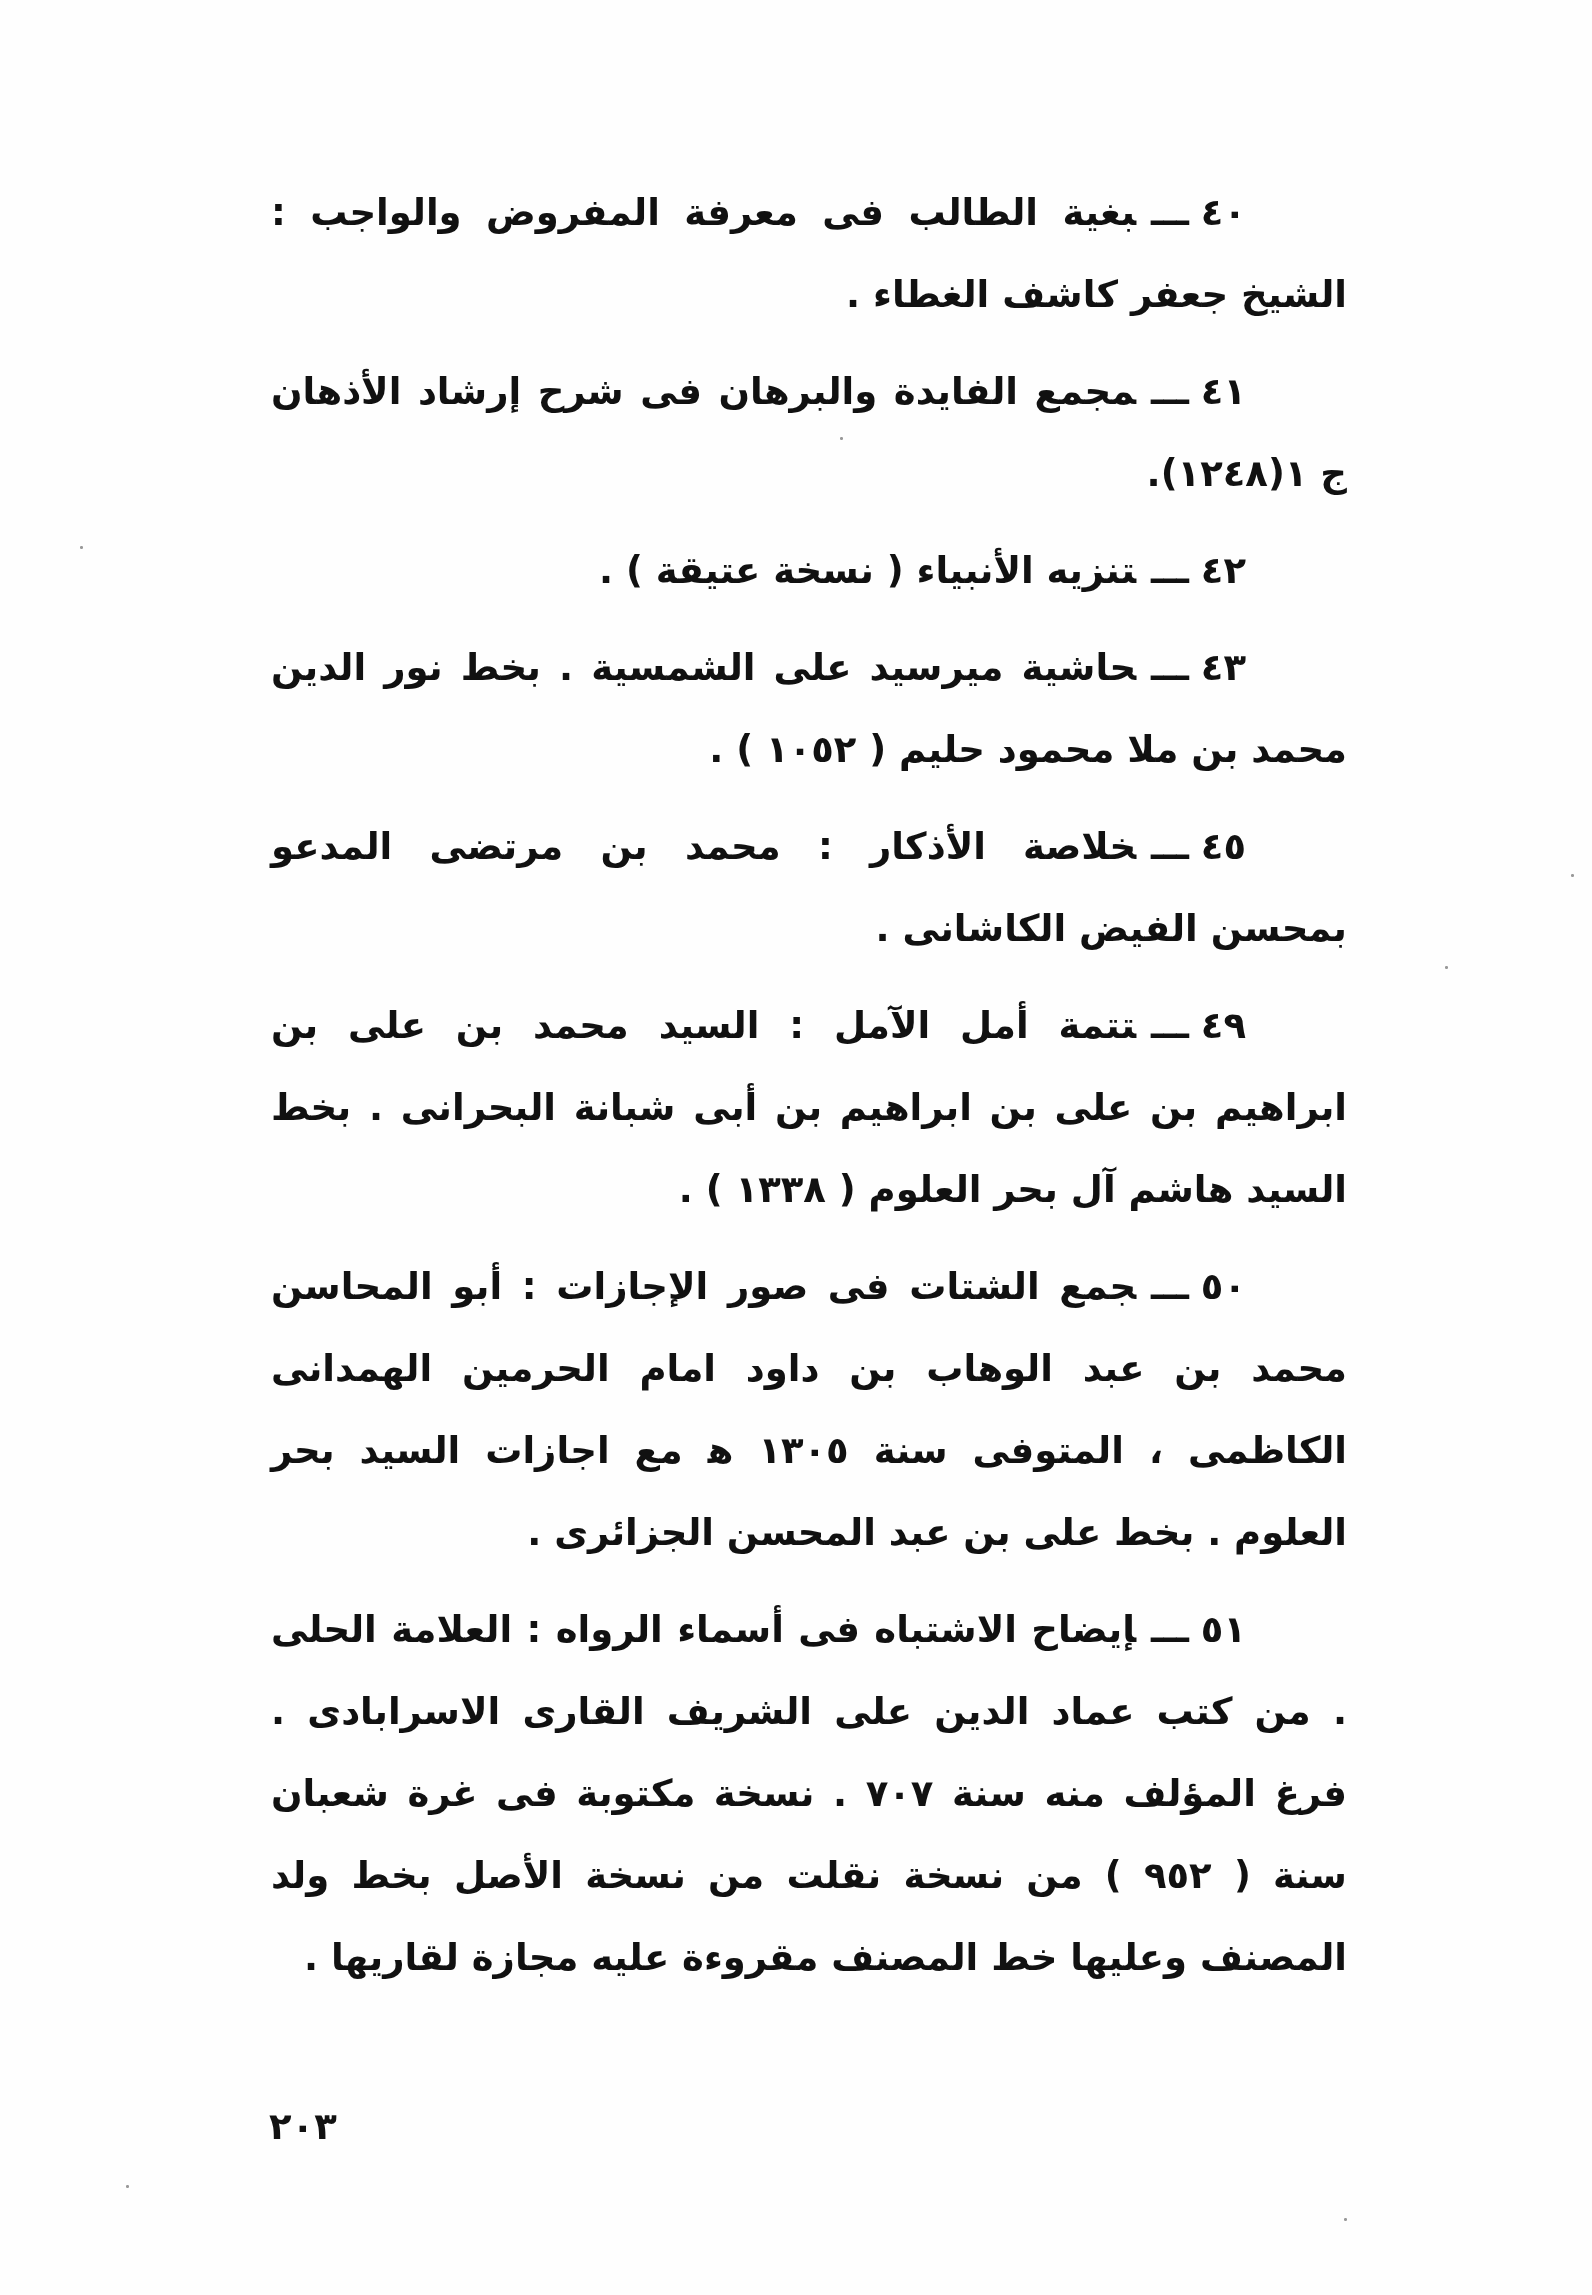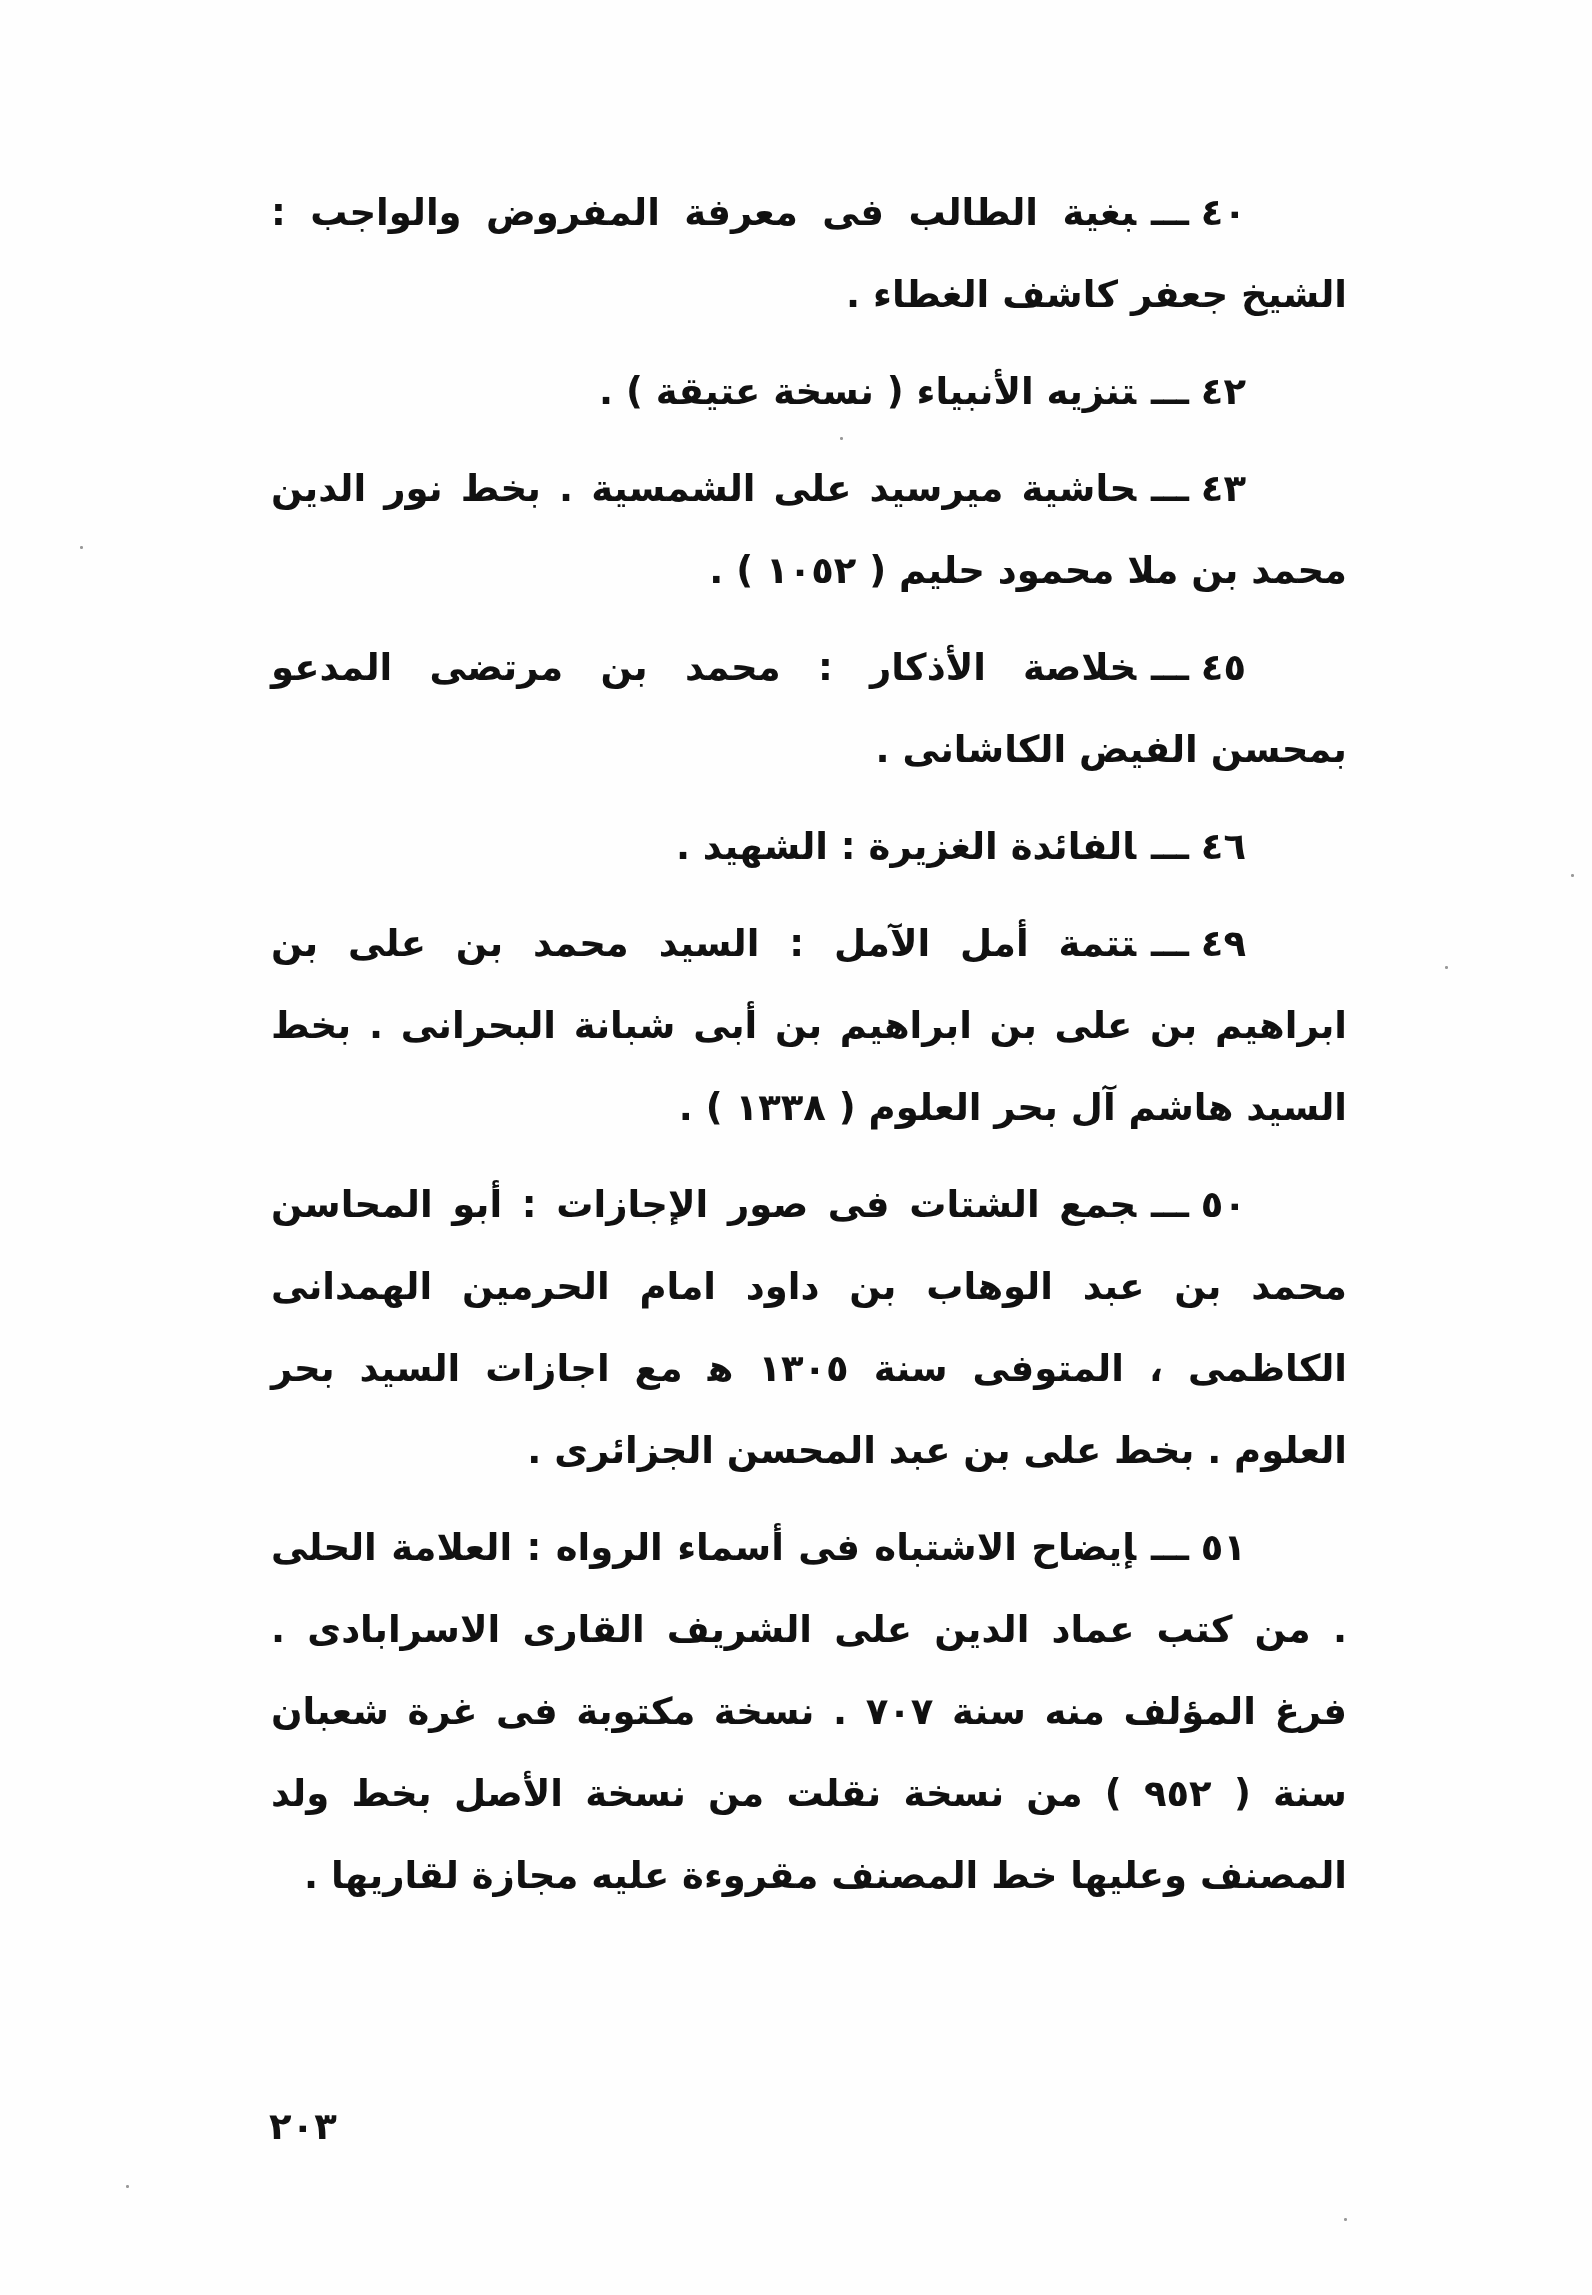--- a/index.html
+++ b/index.html
@@ -56,24 +56,24 @@
     opacity: 0.5;
   }
 </style>
 </head>
 <body>
 
 <div class="page">
 
   <div class="text-block">
     <p class="entry"><span class="num">٤٠</span><span class="dash">ـــ</span><span>بغية الطالب فى معرفة المفروض والواجب : الشيخ جعفر كاشف الغطاء .</span></p>
+    <p class="entry"><span class="num">٤١</span><span class="dash">ـــ</span><span>مجمع الفايدة والبرهان فى شرح إرشاد الأذهان ج ١(١٢٤٨).</span></p>
     <p class="entry"><span class="num">٤٢</span><span class="dash">ـــ</span><span>تنزيه الأنبياء ( نسخة عتيقة ) .</span></p>
     <p class="entry"><span class="num">٤٣</span><span class="dash">ـــ</span><span>حاشية ميرسيد على الشمسية . بخط نور الدين محمد بن ملا محمود حليم ( ١٠٥٢ ) .</span></p>
     <p class="entry"><span class="num">٤٥</span><span class="dash">ـــ</span><span>خلاصة الأذكار : محمد بن مرتضى المدعو بمحسن الفيض الكاشانى .</span></p>
-    <p class="entry"><span class="num">٤٦</span><span class="dash">ـــ</span><span>الفائدة الغزيرة : الشهيد .</span></p>
     <p class="entry"><span class="num">٤٩</span><span class="dash">ـــ</span><span>تتمة أمل الآمل : السيد محمد بن على بن ابراهيم بن على بن ابراهيم بن أبى شبانة البحرانى . بخط السيد هاشم آل بحر العلوم ( ١٣٣٨ ) .</span></p>
     <p class="entry"><span class="num">٥٠</span><span class="dash">ـــ</span><span>جمع الشتات فى صور الإجازات : أبو المحاسن محمد بن عبد الوهاب بن داود امام الحرمين الهمدانى الكاظمى ، المتوفى سنة ١٣٠٥ ﻫ مع اجازات السيد بحر العلوم . بخط على بن عبد المحسن الجزائرى .</span></p>
     <p class="entry"><span class="num">٥١</span><span class="dash">ـــ</span><span>إيضاح الاشتباه فى أسماء الرواه : العلامة الحلى . من كتب عماد الدين على الشريف القارى الاسرابادى . فرغ المؤلف منه سنة ٧٠٧ . نسخة مكتوبة فى غرة شعبان سنة ( ٩٥٢ ) من نسخة نقلت من نسخة الأصل بخط ولد المصنف وعليها خط المصنف مقروءة عليه مجازة لقاريها .</span></p>
 
   </div>
 
   <div class="page-number">٢٠٣</div>
 
   <span class="speck" style="left:80px;top:546px"></span>
   <span class="speck" style="left:1571px;top:874px"></span>

